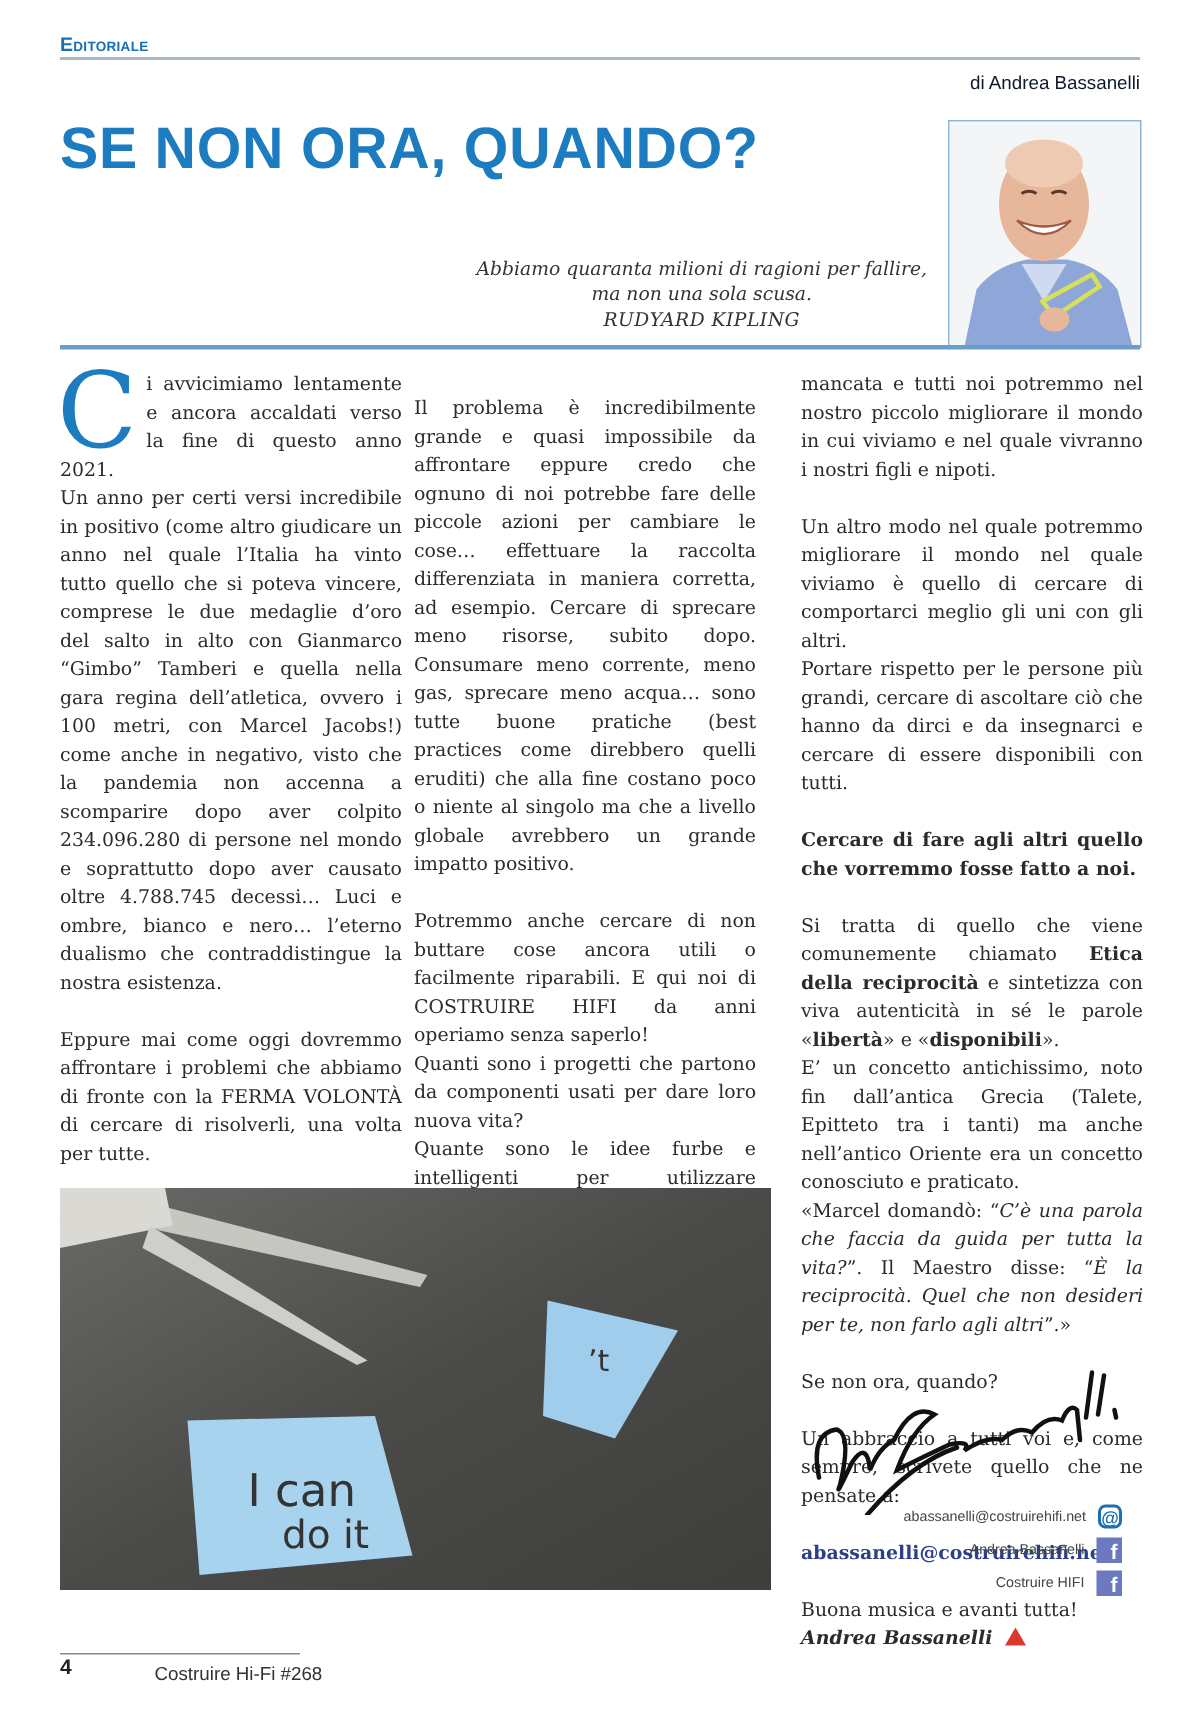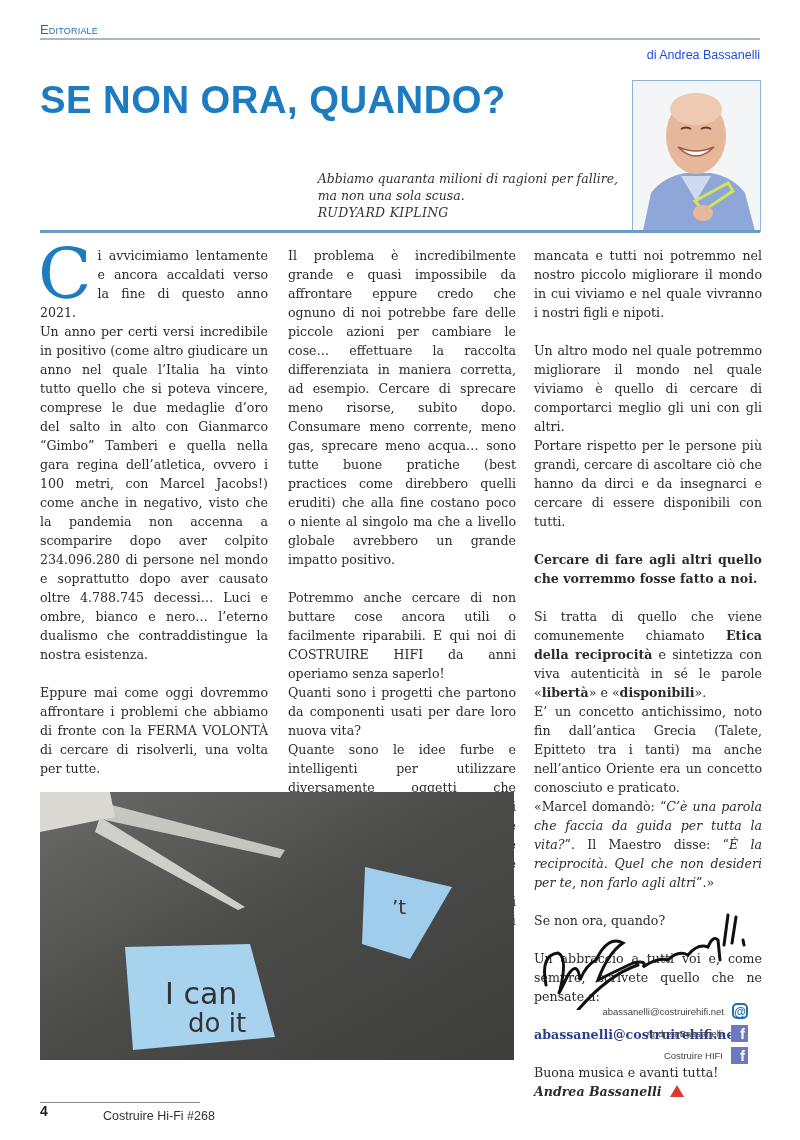--- a/index.html
+++ b/index.html
@@ -2,53 +2,53 @@
 <html><head>
 <meta charset="utf-8">
 <style>
   html, body { margin: 0; padding: 0; }
   body {
     width: 800px; height: 1140px; background: #ffffff; position: relative; overflow: hidden;
     font-family: "DejaVu Serif", serif; color: #2a2a2a;
   }
   .section-label {
     position: absolute; left: 40px; top: 22px;
-    font-family: "Liberation Sans", sans-serif; font-weight: normal; font-size: 13px;
+    font-family: "Liberation Sans", sans-serif; font-weight: bold; font-size: 13px;
     color: #1a6fb3; letter-spacing: 0.2px; font-variant: small-caps;
   }
   .section-rule { position: absolute; left: 40px; top: 38px; width: 720px; height: 2px; background: #a9b8c6; }
   .byline {
     position: absolute; right: 40px; top: 48px;
-    font-family: "Liberation Sans", sans-serif; font-size: 12.5px; color: #1d4ed8;
+    font-family: "Liberation Sans", sans-serif; font-size: 12.5px; color: #0f172a;
   }
   .headline {
     position: absolute; left: 40px; top: 78px;
     font-family: "Liberation Sans", sans-serif; font-weight: 900; font-size: 39px;
     color: #1d7cc0; letter-spacing: 0.5px; transform: scaleX(0.98); transform-origin: left;
   }
   .portrait {
     position: absolute; left: 632px; top: 80px; width: 127px; height: 150px;
     border: 1px solid #8fb4d4; background: #f4f6f8; overflow: hidden;
   }
   .portrait svg { width: 100%; height: 100%; display: block; }
   .quote-rule { position: absolute; left: 40px; top: 230px; width: 720px; height: 3px; background: #6a9dc8; }
   .epigraph {
-    position: absolute; right: 182px; top: 170px; text-align: left;
+    position: absolute; right: 182px; top: 170px; text-align: center;
     font-family: "DejaVu Serif", serif; font-style: italic; font-size: 12.5px; line-height: 17px; color: #333;
   }
   .epigraph .author { font-weight: normal; letter-spacing: 0.3px; }
   .col {
     position: absolute; top: 246px; width: 228px;
     font-family: "DejaVu Serif", serif; font-size: 12.6px; line-height: 19px;
     text-align: justify; hyphens: manual; color: #2b2b2b;
   }
   .col p { margin: 0; }
   .col p.gap { margin-top: 19px; }
   .col1 { left: 40px; }
-  .col2 { left: 288px; }
+  .col2 { left: 276px; margin-top: 16px; }
   .col3 { left: 534px; }
   .dropcap {
     float: left; font-size: 70px; line-height: 52px; color: #1d7cc0;
     margin: 2px 6px 0 -2px; font-family: "DejaVu Serif", serif;
   }
   .bold { font-weight: bold; }
   .it { font-style: italic; }
   .email-link { color: #2c3f8a; font-weight: bold; text-decoration: none; }
   .photo {
     position: absolute; left: 40px; top: 792px; width: 474px; height: 268px; overflow: hidden;

